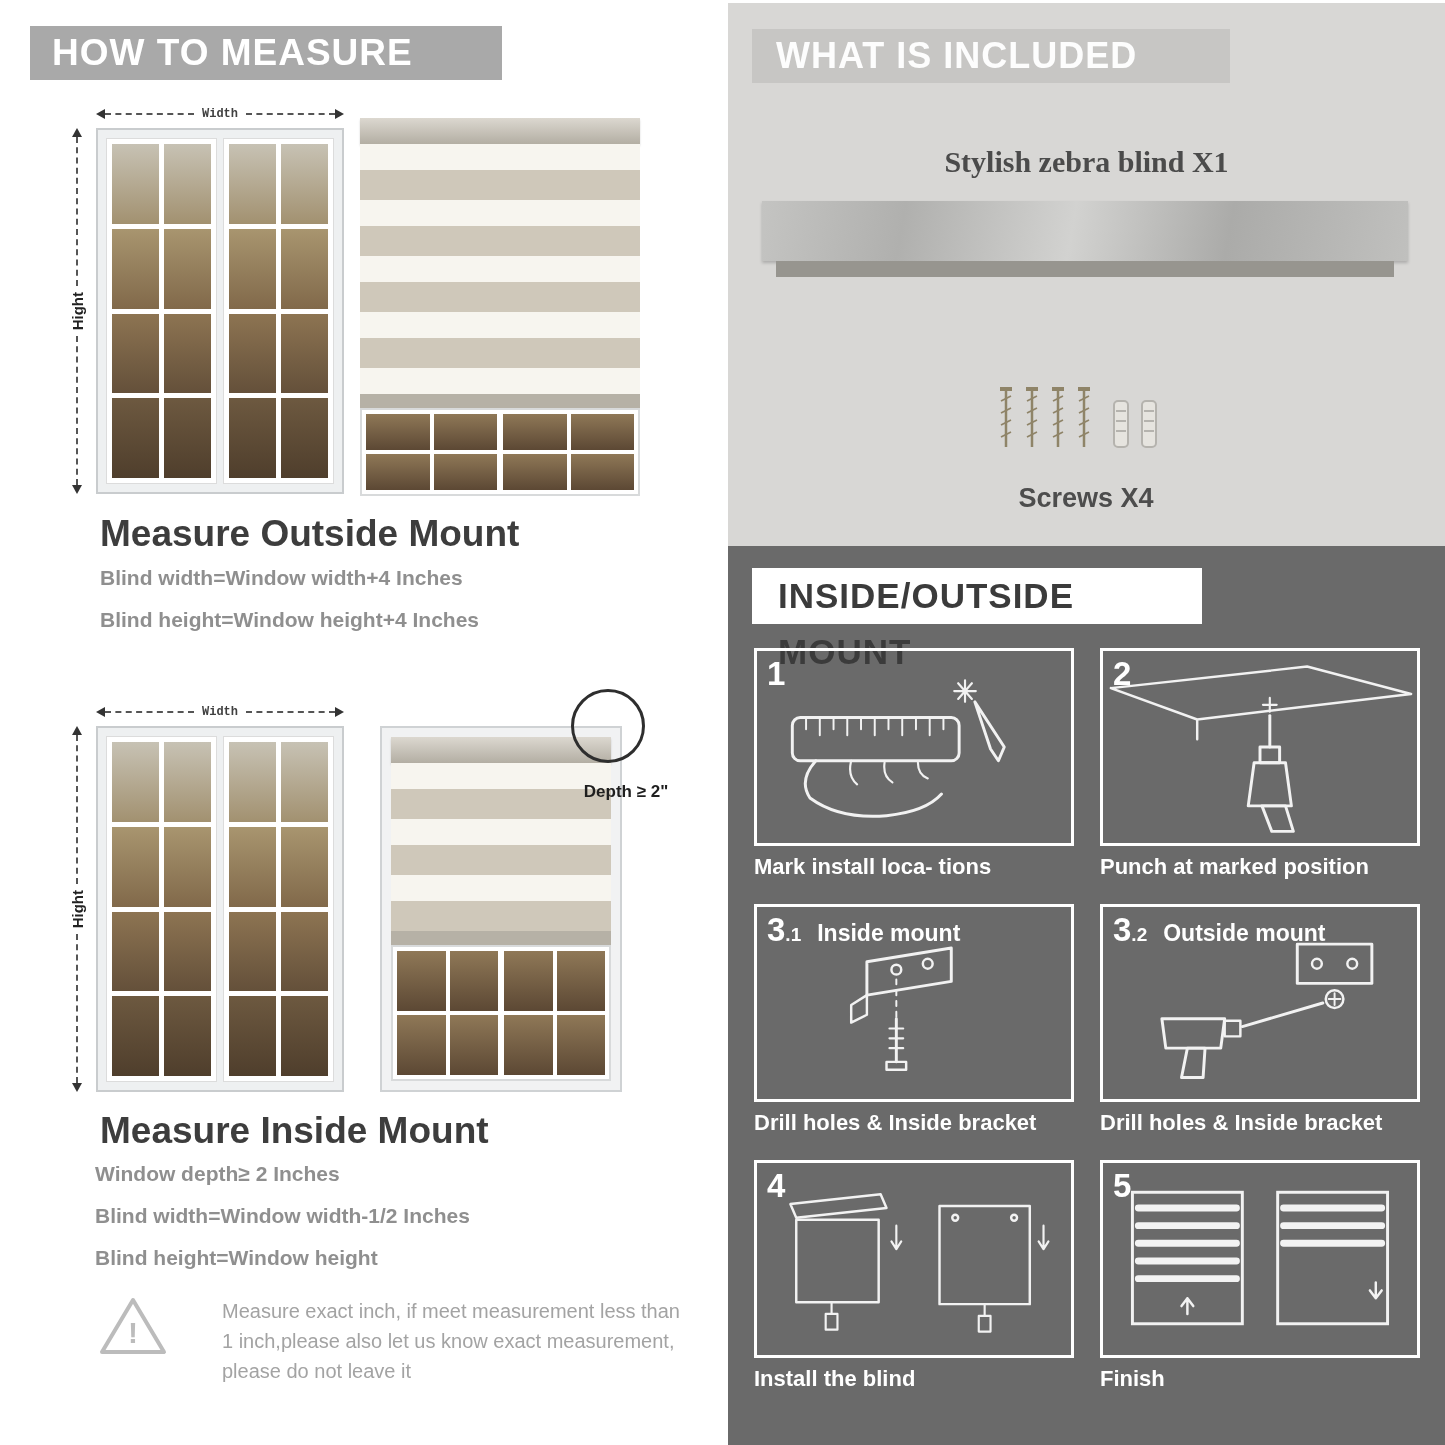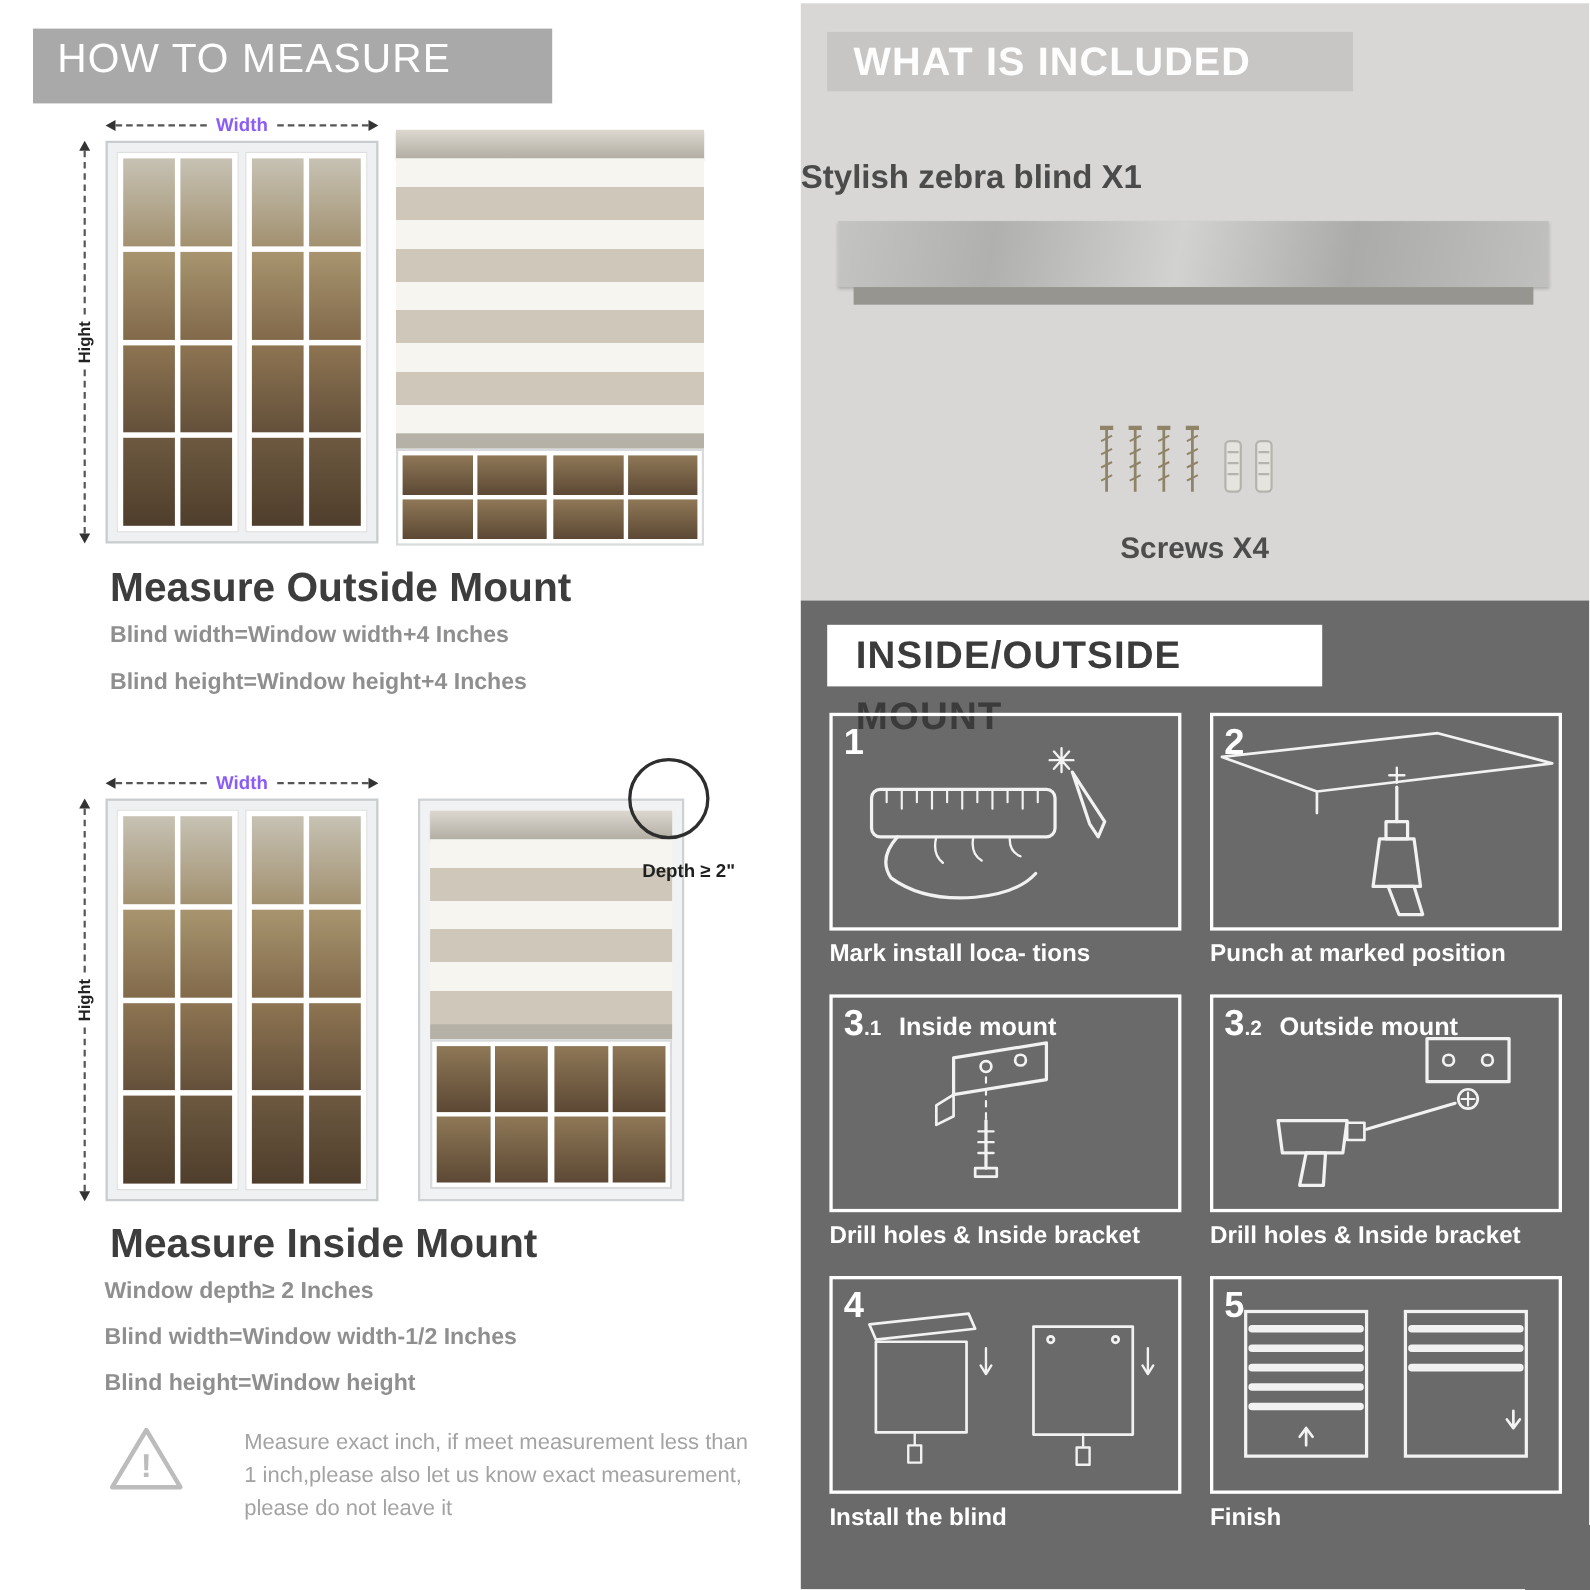--- a/index.html
+++ b/index.html
@@ -1,22 +1,22 @@
 <!DOCTYPE html>
 <html><head>
 <meta charset="utf-8">
 <style>
   html,body{margin:0;padding:0;background:#fff;}
   .page{position:relative;width:1445px;height:1445px;background:#fff;overflow:hidden;
         font-family:"Liberation Sans",sans-serif;}
   .abs{position:absolute;box-sizing:border-box;}
 
   
-  .htm-banner{left:30px;top:26px;width:472px;height:68px;background:#a9a9a9;color:#fff;
-    font-size:37px;font-weight:400;line-height:54px;padding-left:22px;letter-spacing:1px;}
+  .htm-banner{left:30px;top:26px;width:472px;height:54px;background:#a9a9a9;color:#fff;
+    font-size:37px;font-weight:700;line-height:54px;padding-left:22px;letter-spacing:1px;}
   .measure-title{font-size:37px;font-weight:700;color:#3d3d3d;white-space:nowrap;}
   .measure-line{font-size:21px;font-weight:700;color:#8f8f8f;white-space:nowrap;}
 
   
   .window{background:#eef0f1;border:2px solid #c9ccce;padding:8px;display:flex;gap:6px;}
   .sash{flex:1;background:#fff;border:1px solid #dcdcdc;padding:5px;display:flex;}
   .panes{display:grid;gap:5px;width:100%;height:100%;}
   .panes.big{grid-template-columns:1fr 1fr;grid-template-rows:repeat(4,1fr);}
   .panes.small{grid-template-columns:1fr 1fr;grid-template-rows:1fr 1fr;gap:4px;}
   .panes.big .pane:nth-child(-n+2){background:linear-gradient(180deg,#c7c2b4,#a29170);}
@@ -33,38 +33,38 @@
   .uw{display:flex;gap:6px;background:#fff;border:2px solid #d8dadb;padding:4px;flex:1;}
   .uw-sash{flex:1;display:flex;}
   .blind2{background:#f1f2f3;border:2px solid #cfd2d4;padding:9px;display:flex;flex-direction:column;}
 
   
   .h-arrow{display:flex;align-items:center;height:16px;}
   .ah{width:0;height:0;border-top:5px solid transparent;border-bottom:5px solid transparent;}
   .ah.left{border-right:9px solid #333;}
   .ah.right{border-left:9px solid #333;}
   .hdash{flex:1;border-top:2px dashed #555;height:0;}
-  .alabel{font-size:17px;font-weight:700;color:#8b5cf6;padding:0 8px;}
+  .alabel{font-size:12px;font-weight:700;color:#404040;padding:0 8px;font-family:Liberation Mono, monospace;}
   .v-arrow{display:flex;flex-direction:column;align-items:center;width:18px;}
   .av{width:0;height:0;border-left:5px solid transparent;border-right:5px solid transparent;}
   .av.up{border-bottom:9px solid #333;}
   .av.down{border-top:9px solid #333;}
   .vdash{flex:1;border-left:2px dashed #555;width:0;}
   .vlabel{writing-mode:vertical-rl;transform:rotate(180deg);font-size:15px;font-weight:700;color:#222;padding:6px 0;}
 
   .depth-circle{width:74px;height:74px;border:3px solid #2e2e2e;border-radius:50%;background:transparent;}
   .depth-label{font-size:17px;font-weight:700;color:#1f1f1f;text-align:center;}
 
   .note-text{font-size:20px;color:#a3a3a3;line-height:1.5;}
 
   
   .right-top{left:728px;top:3px;width:717px;height:546px;background:#d8d7d5;}
   .wii-banner{left:24px;top:26px;width:478px;height:54px;background:#c7c6c4;color:#fdfdfd;
     font-size:36px;font-weight:700;line-height:54px;padding-left:24px;letter-spacing:1px;}
-  .product-title{left:0;top:142px;width:100%;font-size:30px;font-weight:700;color:#4b4b4b;}
+  .product-title{left:0;top:142px;width:100%;text-align:center;font-size:30px;font-weight:700;color:#4b4b4b;font-family:Liberation Serif, serif;}
   .headrail{left:34px;top:198px;width:646px;height:60px;
     background:linear-gradient(100deg,#c4c4c2,#b0b0ae 22%,#d2d2d0 48%,#ababa9 72%,#c0c0be);box-shadow:0 2px 3px rgba(0,0,0,.2);}
   .headrail-lip{left:48px;top:258px;width:618px;height:16px;background:#97958f;}
   .items{left:28px;top:326px;width:660px;display:flex;}
   .item{flex:1;display:flex;flex-direction:column;align-items:center;}
   .icon-box{height:138px;display:flex;align-items:flex-end;justify-content:center;gap:14px;}
   .item-label{margin-top:16px;font-size:27px;font-weight:700;color:#4d4d4d;white-space:nowrap;}
 
   
   .right-bottom{left:728px;top:546px;width:717px;height:899px;background:#6a6a6a;}

